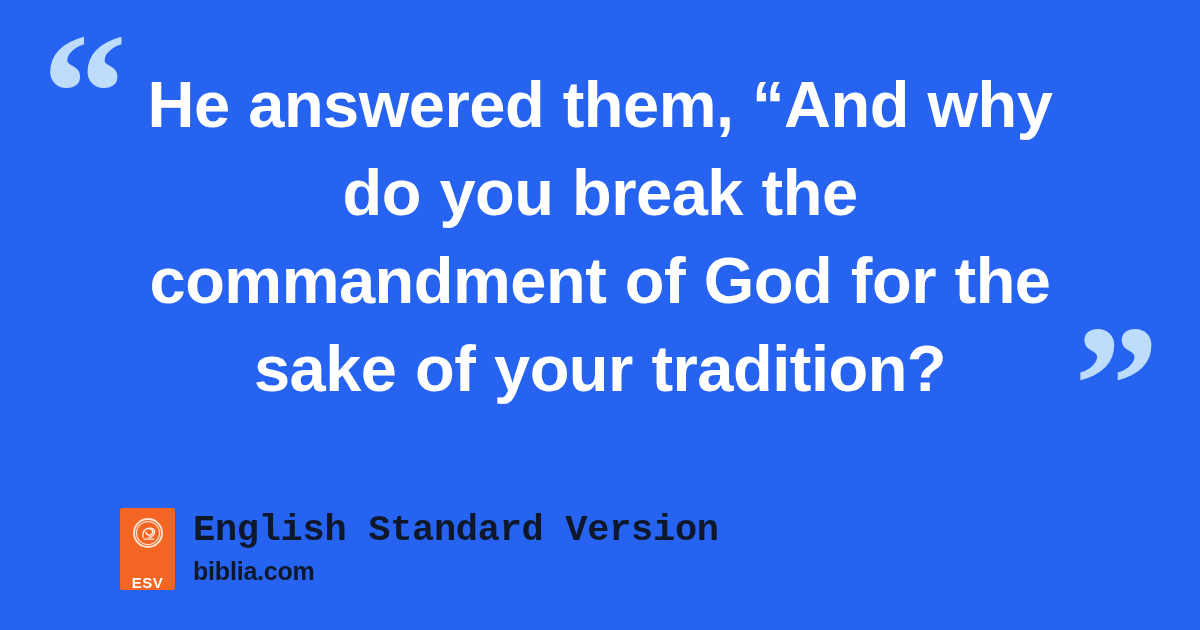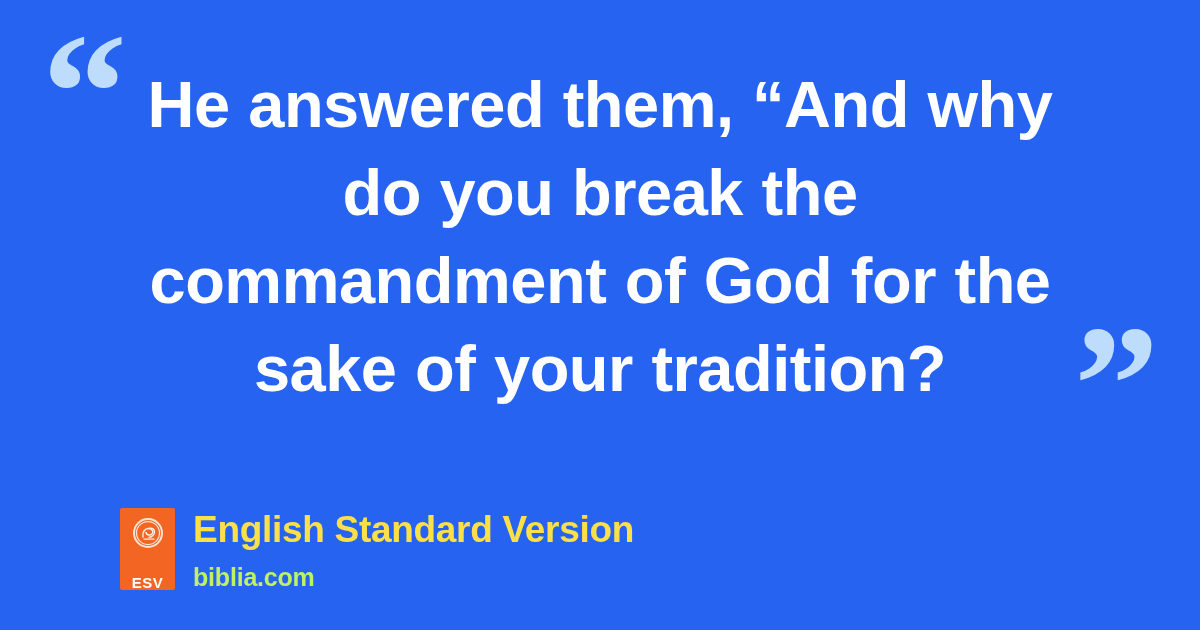--- a/index.html
+++ b/index.html
@@ -94,30 +94,30 @@
     line-height: 1;
   }
 
   #footer-text {
     margin-left: 18px;
     padding-top: 0px;
     display: flex;
     flex-direction: column;
   }
   #version-name {
-    color: #fde047;
-    font-family: Liberation Sans, sans-serif;
+    color: #0f172a;
+    font-family: Liberation Mono, monospace;
     font-weight: 700;
     font-size: 37px;
     line-height: 44px;
     letter-spacing: -0.3px;
   }
   #site-url {
-    margin-top: 10px;
-    color: #bef264;
+    margin-top: 4px;
+    color: #0f172a;
     font-family: "Liberation Sans", sans-serif;
     font-weight: 700;
     font-size: 25px;
     line-height: 30px;
     letter-spacing: -0.2px;
   }
 </style>
 </head>
 <body>
 

